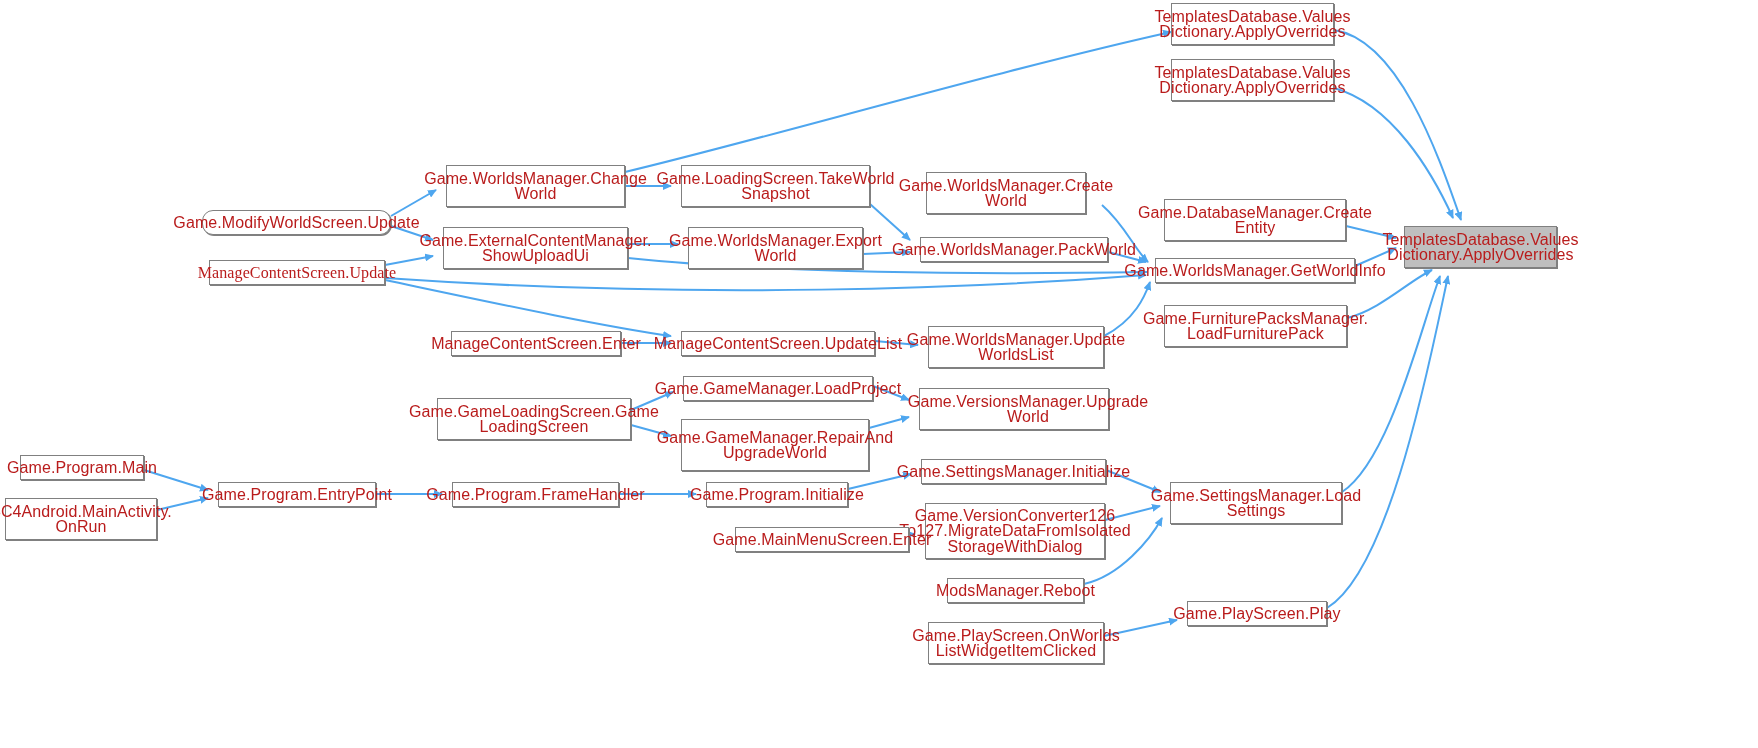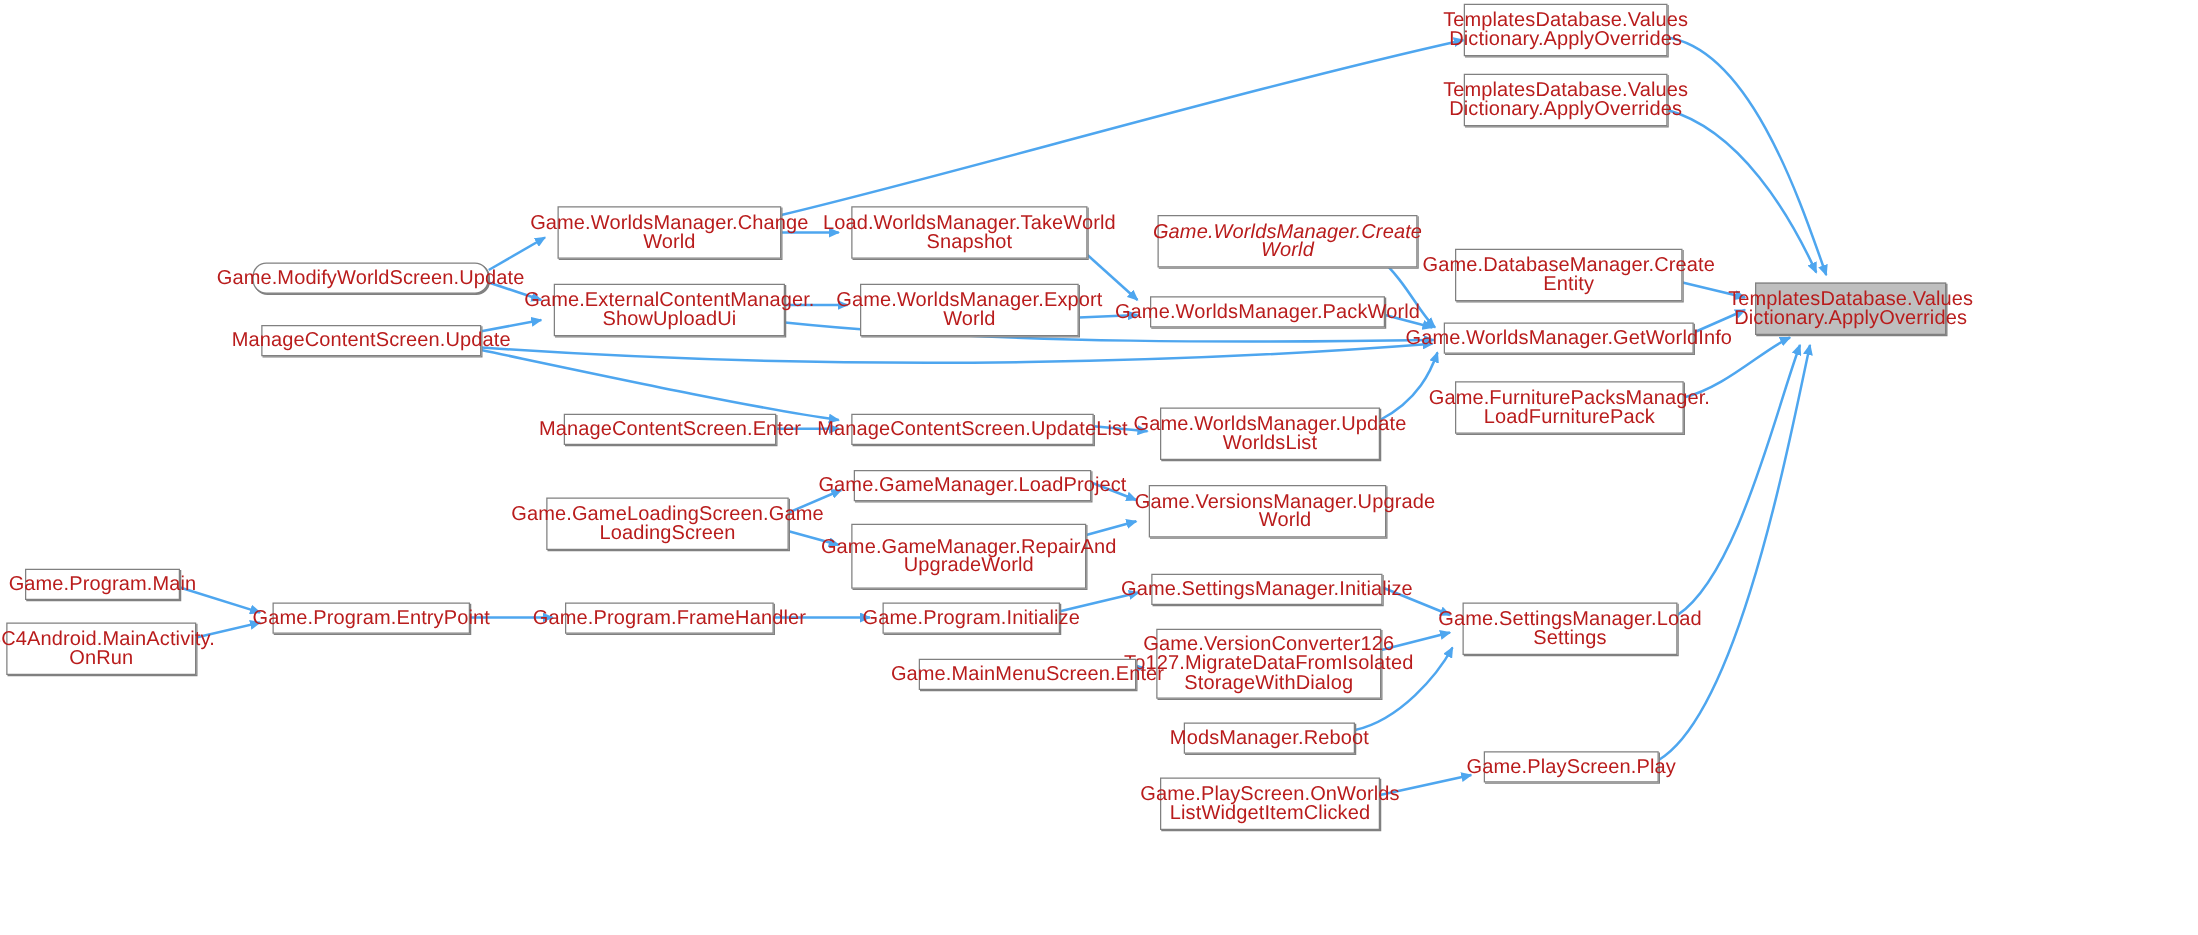--- a/index.html
+++ b/index.html
@@ -91,36 +91,36 @@
         <path d="M1104,636 L1177,620" fill="none" stroke="#4ea6ef" stroke-width="2" marker-end="url(#arrow)"></path>
       </g>
   </svg>
   <div id="node-layer">
       <div class="node" style="left: 1171px; top: 3px; width: 163px; height: 42px;">TemplatesDatabase.Values
 Dictionary.ApplyOverrides</div>
       <div class="node" style="left: 1171px; top: 59px; width: 163px; height: 42px;">TemplatesDatabase.Values
 Dictionary.ApplyOverrides</div>
       <div class="node" style="left: 446px; top: 165px; width: 179px; height: 42px;">Game.WorldsManager.Change
 World</div>
-      <div class="node" style="left: 681px; top: 165px; width: 189px; height: 42px;">Load.WorldsManager.TakeWorld
+      <div class="node" style="left: 681px; top: 165px; width: 189px; height: 42px;">Game.LoadingScreen.TakeWorld
 Snapshot</div>
-      <div class="node" style="left: 926px; top: 172px; width: 208px; height: 42px; font-style: italic;">Game.WorldsManager.Create
+      <div class="node" style="left: 926px; top: 172px; width: 160px; height: 42px;">Game.WorldsManager.Create
 World</div>
       <div class="node" style="left: 1164px; top: 199px; width: 182px; height: 42px;">Game.DatabaseManager.Create
 Entity</div>
       <div class="node highlight" style="left: 1404px; top: 226px; width: 153px; height: 42px;">TemplatesDatabase.Values
 Dictionary.ApplyOverrides</div>
       <div class="node" style="left: 202px; top: 210px; width: 189px; height: 25px; border-radius: 11px;">Game.ModifyWorldScreen.Update</div>
       <div class="node" style="left: 443px; top: 227px; width: 185px; height: 42px;">Game.ExternalContentManager.
 ShowUploadUi</div>
       <div class="node" style="left: 688px; top: 227px; width: 175px; height: 42px;">Game.WorldsManager.Export
 World</div>
       <div class="node" style="left: 920px; top: 237px; width: 188px; height: 25px;">Game.WorldsManager.PackWorld</div>
       <div class="node" style="left: 1155px; top: 258px; width: 200px; height: 25px;">Game.WorldsManager.GetWorldInfo</div>
-      <div class="node" style="left: 209px; top: 260px; width: 176px; height: 25px;">ManageContentScreen.Update</div>
+      <div class="node" style="left: 209px; top: 260px; width: 176px; height: 25px; font-family: Liberation Serif, serif;">ManageContentScreen.Update</div>
       <div class="node" style="left: 1164px; top: 305px; width: 183px; height: 42px;">Game.FurniturePacksManager.
 LoadFurniturePack</div>
       <div class="node" style="left: 451px; top: 331px; width: 170px; height: 25px;">ManageContentScreen.Enter</div>
       <div class="node" style="left: 681px; top: 331px; width: 194px; height: 25px;">ManageContentScreen.UpdateList</div>
       <div class="node" style="left: 928px; top: 326px; width: 176px; height: 42px;">Game.WorldsManager.Update
 WorldsList</div>
       <div class="node" style="left: 683px; top: 376px; width: 190px; height: 25px;">Game.GameManager.LoadProject</div>
       <div class="node" style="left: 919px; top: 388px; width: 190px; height: 42px; padding-left: 32px;">Game.VersionsManager.Upgrade
 World</div>
       <div class="node" style="left: 437px; top: 398px; width: 194px; height: 42px;">Game.GameLoadingScreen.Game

